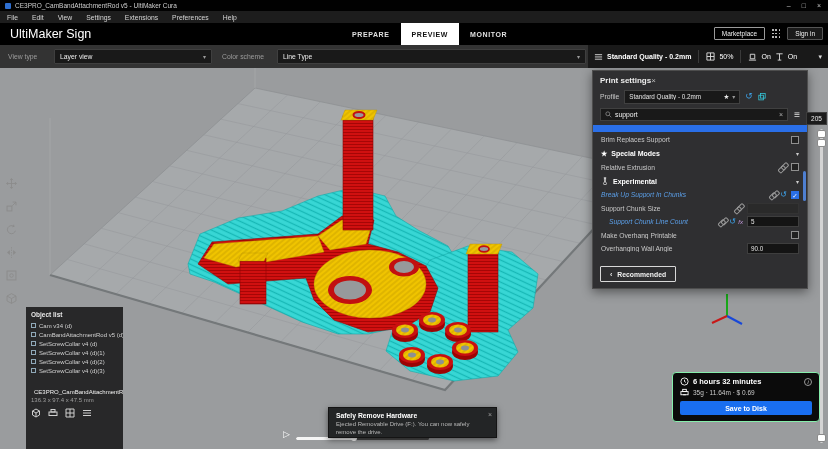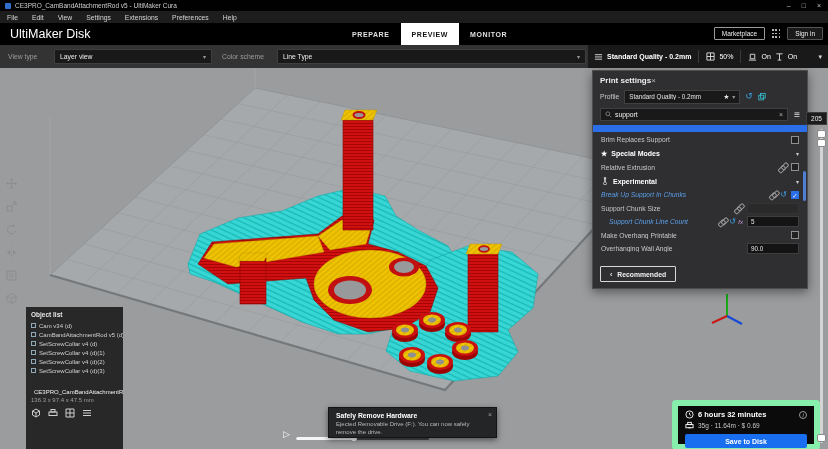--- a/index.html
+++ b/index.html
@@ -140,22 +140,22 @@
   .seek-thumb{position:absolute;left:55px;top:-2px;width:6px;height:6px;background:#fff;border-radius:50%}
 
   
   .toast{position:absolute;left:328px;top:407px;width:169px;height:31px;background:#232526;
     border:1px solid #141414;box-shadow:0 2px 6px rgba(0,0,0,.5);padding:4px 7px;z-index:11}
   .toast-title{font-size:6.8px;font-weight:700;color:#fff}
   .toast-body{margin-top:2px;font-size:6px;color:#b9b9b9;line-height:1.3}
   .toast-close{position:absolute;right:4px;top:3px;color:#9a9a9a;font-size:7px}
 
   
-  .job{position:absolute;left:672px;top:400px;width:148px;height:50px;background:#0b0b0b;
-    border:6px solid #86efac;border-radius:4px;padding:4px 7px;z-index:9}
+  .job{position:absolute;left:672px;top:372px;width:148px;height:50px;background:#0b0b0b;
+    border:1px solid #86efac;border-radius:4px;padding:4px 7px;z-index:9}
   .job-r1{display:flex;align-items:center;gap:4px}
   .job-time{font-size:7.5px;font-weight:700;color:#fff}
   .circ-i{margin-left:auto;width:8px;height:8px;border:1px solid #9a9a9a;border-radius:50%;color:#c9c9c9;
     font-size:5.5px;display:flex;align-items:center;justify-content:center;font-style:italic}
   .job-r2{display:flex;align-items:center;gap:4px;margin-top:2px}
   .job-mat{font-size:6.5px;color:#c9c9c9}
   .save-btn{margin-top:4px;height:14px;background:#196ef0;border-radius:2px;color:#fff;font-size:7px;
     font-weight:700;display:flex;align-items:center;justify-content:center}
   .ji{width:9px;height:9px;stroke:#fff;fill:none;stroke-width:1;flex:none}
 </style>
@@ -178,21 +178,21 @@
       <span class="menu-item">File</span>
       <span class="menu-item">Edit</span>
       <span class="menu-item">View</span>
       <span class="menu-item">Settings</span>
       <span class="menu-item">Extensions</span>
       <span class="menu-item">Preferences</span>
       <span class="menu-item">Help</span>
     </div>
 
   <div class="header">
-    <div class="brand"><span class="bold">UltiMaker</span><span> Disk</span></div>
+    <div class="brand"><span class="bold">UltiMaker</span><span> Sign</span></div>
     <div class="stage-tabs">
         <div class="tab">PREPARE</div>
         <div class="tab active">PREVIEW</div>
         <div class="tab">MONITOR</div>
       </div>
     <div class="header-right">
       <span class="mk-btn">Marketplace</span>
       <span class="dots">
           <i></i>
           <i></i>

